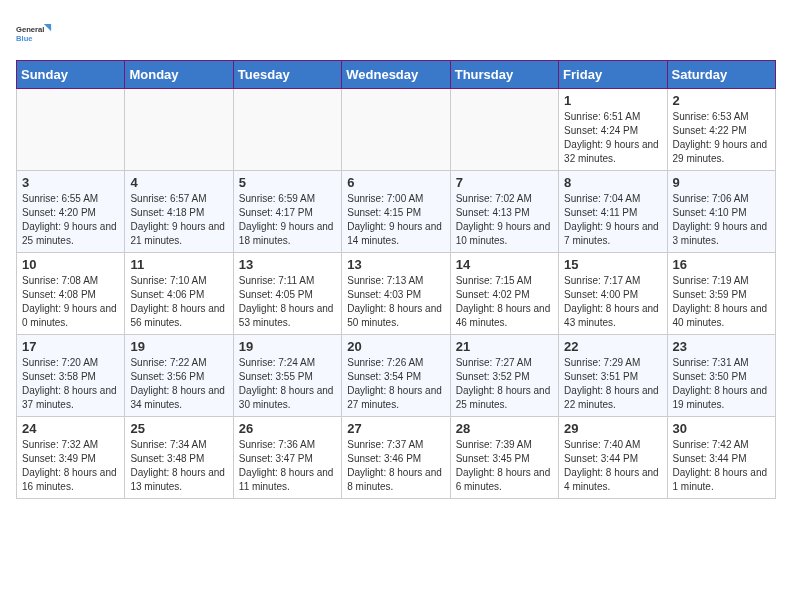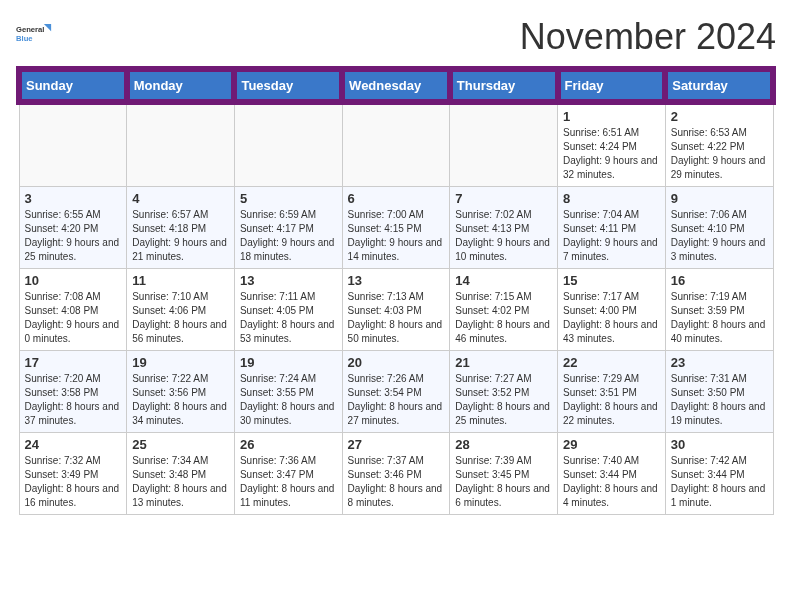--- a/index.html
+++ b/index.html
@@ -42,21 +42,21 @@
       border-collapse: collapse;
       table-layout: fixed;
     }
     thead th {
       background-color: #3a78c9;
       color: #fff;
       font-size: 13px;
       font-weight: bold;
       padding: 6px 4px;
       text-align: left;
-      border: 6px solid #701a75;
+      border: 1px solid #701a75;
     }
     td {
       border: 1px solid #ccc;
       vertical-align: top;
       padding: 4px 5px;
       font-size: 10.5px;
       color: #333;
       height: 80px;
       background: #fff;
     }
@@ -83,21 +83,20 @@
 
 <div class="header-area">
   <div class="logo">
     <svg class="logo-icon" viewBox="0 0 80 44" width="80" height="44">
         <text x="0" y="18" font-size="17" font-weight="bold" fill="#333">General</text>
         <polygon points="62,0 78,0 78,16" fill="#4a90d9"></polygon>
         <text x="0" y="38" font-size="17" font-weight="bold" fill="#4a90d9">Blue</text>
       </svg>
   </div>
   <div class="title-area">
-    <div class="month-title">November 2024</div>
   </div>
 </div>
 
 <table>
   <thead>
     <tr>
       <th>Sunday</th>
       <th>Monday</th>
       <th>Tuesday</th>
       <th>Wednesday</th>

